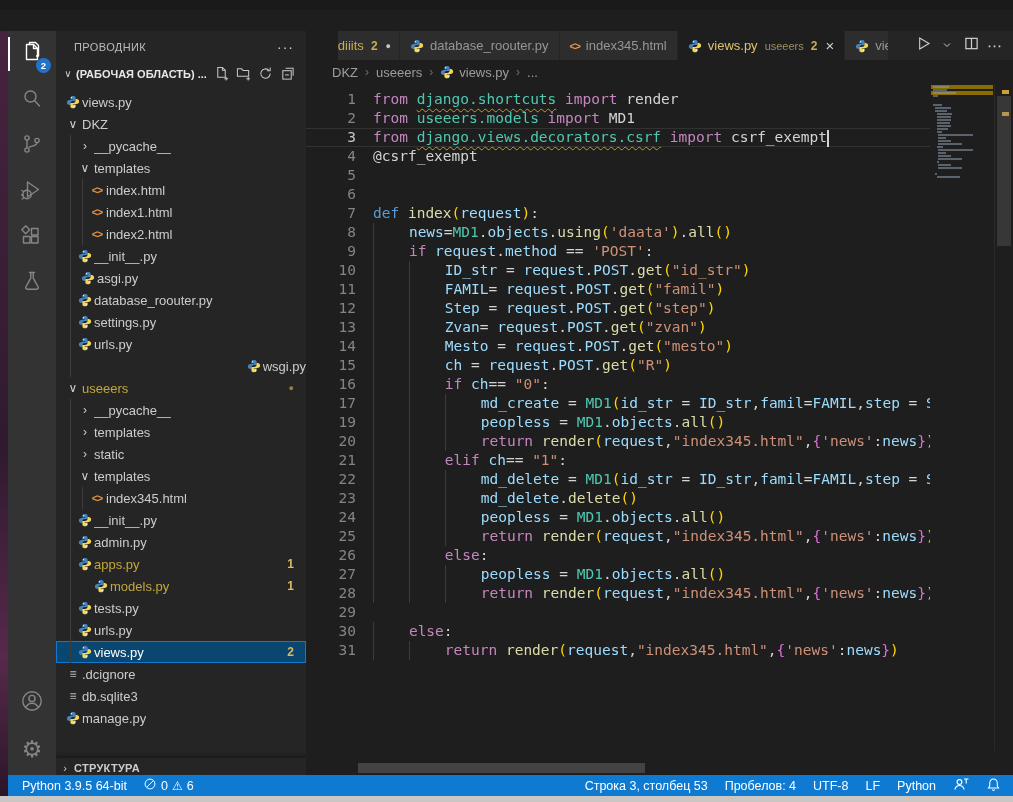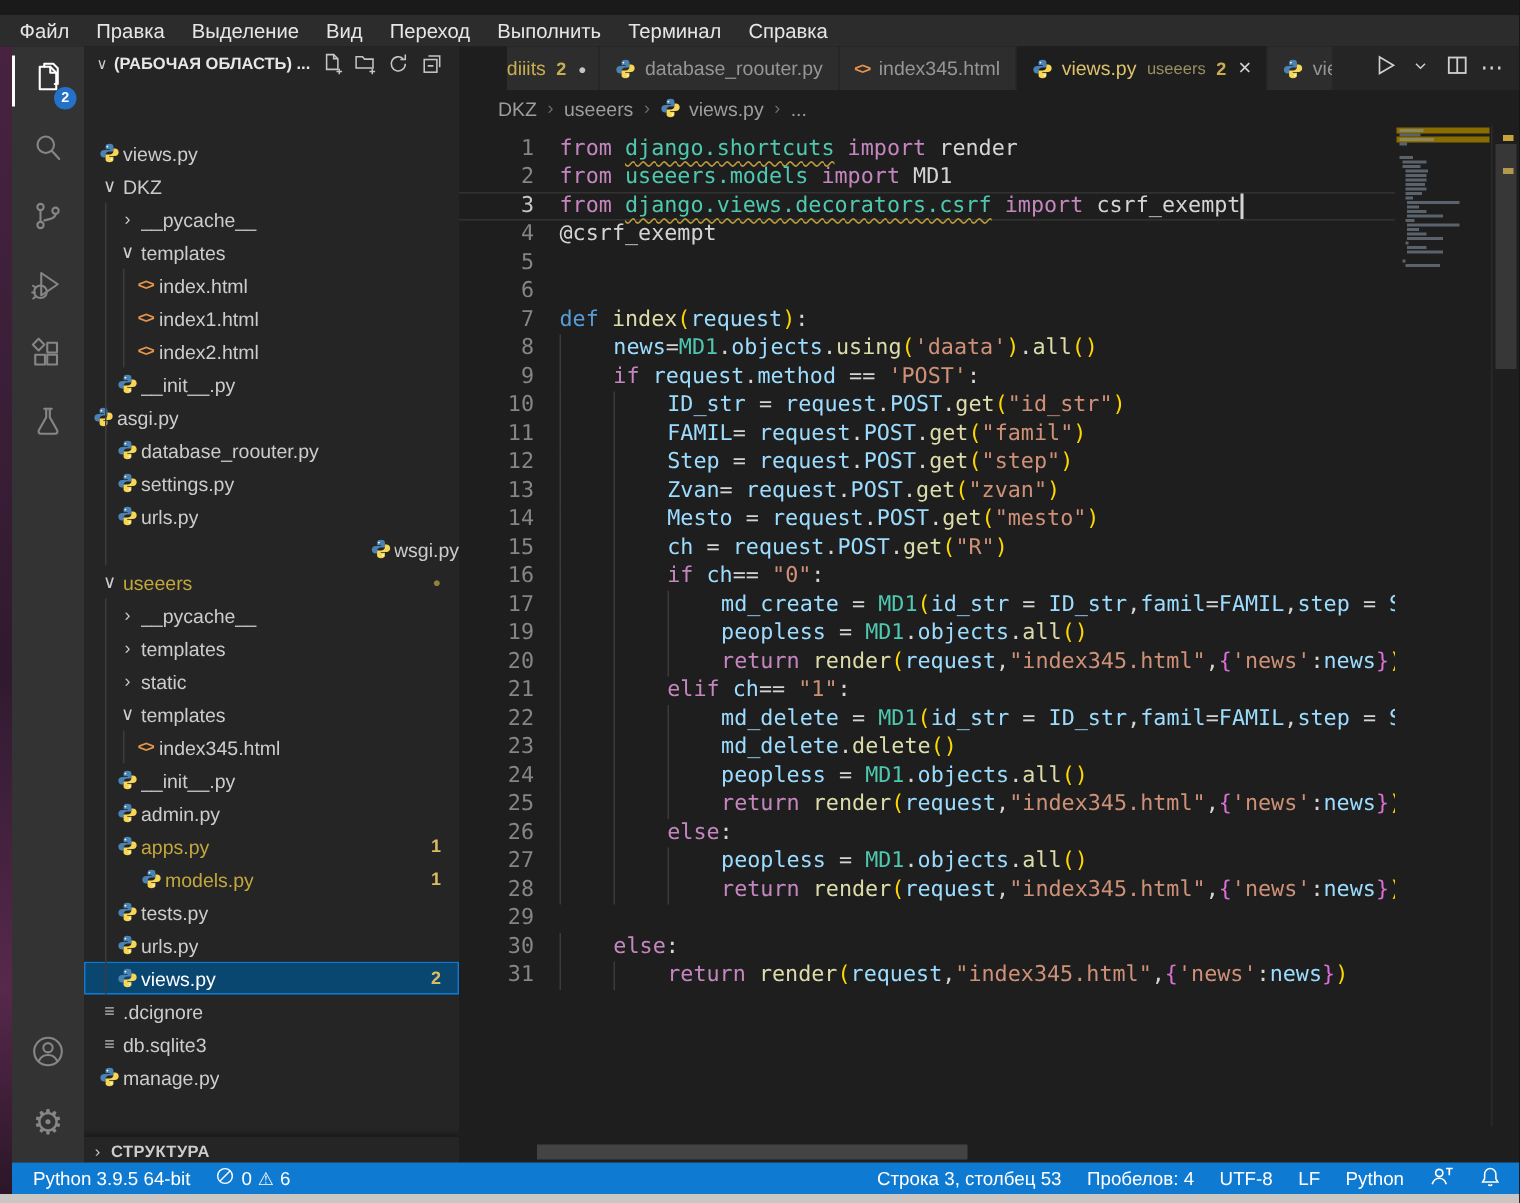--- a/index.html
+++ b/index.html
@@ -101,30 +101,20 @@
   .sb-right{margin-left:auto;display:flex;align-items:center;gap:17px;padding-right:12px;}
   .sb-item{display:flex;align-items:center;gap:4px;cursor:pointer;white-space:nowrap;}
   .sb-item svg{stroke:#ffffff;fill:none;stroke-width:1.1px;}
   .warn-glyph{font-family:"DejaVu Sans",sans-serif;font-size:12px;}
 </style>
 </head>
 <body>
 
 <div id="window">
   <div id="top-strip"></div>
-  <div id="menubar">
-      <span class="menu-item">Файл</span>
-      <span class="menu-item">Правка</span>
-      <span class="menu-item">Выделение</span>
-      <span class="menu-item">Вид</span>
-      <span class="menu-item">Переход</span>
-      <span class="menu-item">Выполнить</span>
-      <span class="menu-item">Терминал</span>
-      <span class="menu-item">Справка</span>
-    </div>
   <div id="desktop-strip"></div>
   <div id="edge-line"></div>
 
   <div id="activitybar">
     <div id="activity-top">
         <div class="act-item active">
           <span><svg width="24" height="24" viewBox="0 0 24 24" fill="none" stroke="currentColor" stroke-width="1.4" stroke-linecap="round" stroke-linejoin="round">
               <path d="M13.5 4.5H6.5v15h11V8.5z"></path>
               <path d="M13.5 4.5v4h4"></path>
               <path d="M9.5 4.5v-2h6l3 3v10.5h-2"></path>
@@ -176,20 +166,24 @@
               <path d="M5.8 18.6c1.2-3.1 3.2-4.3 6.2-4.3s5 1.2 6.2 4.3"></path>
             </svg></span>
         </div>
         <div class="act-item">
           <span><span class="gear-glyph">⚙</span></span>
         </div>
       </div>
   </div>
 
   <div id="sidebar">
+    <div id="sidebar-title-row">
+      <span id="sidebar-title">ПРОВОДНИК</span>
+      <span id="sidebar-more">···</span>
+    </div>
     <div id="ws-header">
       <span id="ws-chevron">∨</span>
       <span id="ws-label">(РАБОЧАЯ ОБЛАСТЬ) ...</span>
       <span id="ws-actions" style="display:flex;">
           <span class="ws-action">
             <svg width="15" height="15" viewBox="0 0 16 16" fill="none" stroke="currentColor" stroke-width="1.1">
               <path d="M4 1.5h5l3 3V12H4z"></path>
               <path d="M9 1.5v3h3"></path>
               <path d="M11 13.5h4M13 11.5v4"></path>
             </svg>
@@ -270,21 +264,21 @@
           <span class="tslot">
             <svg width="14" height="14" viewBox="0 0 16 16">
               <path fill="#4a82b4" d="M8 1C6.3 1 5 1.6 5 3v2.1h3.2v.6H3.9C2.2 5.7 1 6.9 1 8.6s1.2 2.8 2.9 2.8H5V9.6C5 8 6.3 6.9 7.9 6.9H11V3c0-1.4-1.3-2-3-2z"></path>
               <path fill="#f7d654" d="M8 15c1.7 0 3-.6 3-2v-2.1H7.8v-.6h4.3c1.7 0 2.9-1.2 2.9-2.9S13.8 4.6 12.1 4.6H11v1.8c0 1.6-1.3 2.7-2.9 2.7H5V13c0 1.4 1.3 2 3 2z"></path>
               <circle cx="6.4" cy="3.1" r=".7" fill="#fff"></circle>
               <circle cx="9.6" cy="12.9" r=".7" fill="#fff"></circle>
             </svg>
           </span>
           <span class="tlabel">__init__.py</span>
         </div>
-        <div class="trow" style="padding-left: 4px;">
+        <div class="trow" style="padding-left: 23px;">
           <span class="tguide" style="left: 14px;"></span>
           <span class="tslot">
             <svg width="14" height="14" viewBox="0 0 16 16">
               <path fill="#4a82b4" d="M8 1C6.3 1 5 1.6 5 3v2.1h3.2v.6H3.9C2.2 5.7 1 6.9 1 8.6s1.2 2.8 2.9 2.8H5V9.6C5 8 6.3 6.9 7.9 6.9H11V3c0-1.4-1.3-2-3-2z"></path>
               <path fill="#f7d654" d="M8 15c1.7 0 3-.6 3-2v-2.1H7.8v-.6h4.3c1.7 0 2.9-1.2 2.9-2.9S13.8 4.6 12.1 4.6H11v1.8c0 1.6-1.3 2.7-2.9 2.7H5V13c0 1.4 1.3 2 3 2z"></path>
               <circle cx="6.4" cy="3.1" r=".7" fill="#fff"></circle>
               <circle cx="9.6" cy="12.9" r=".7" fill="#fff"></circle>
             </svg>
           </span>
           <span class="tlabel">asgi.py</span>

